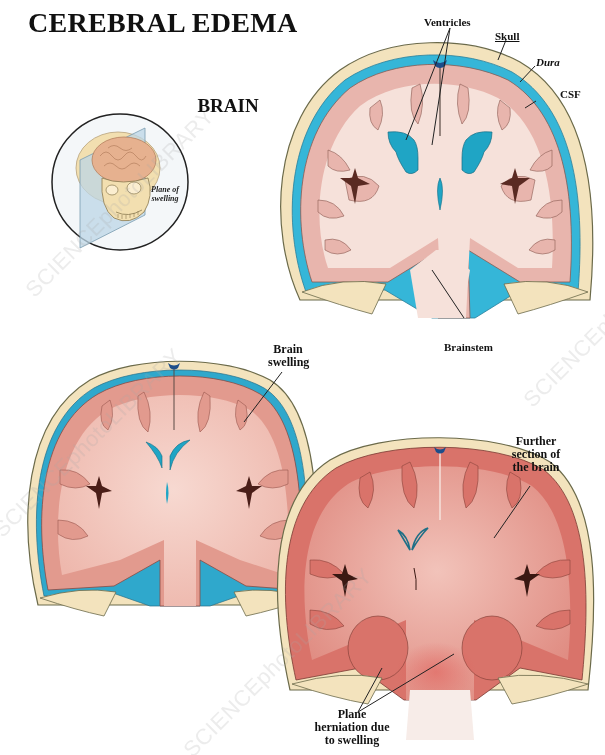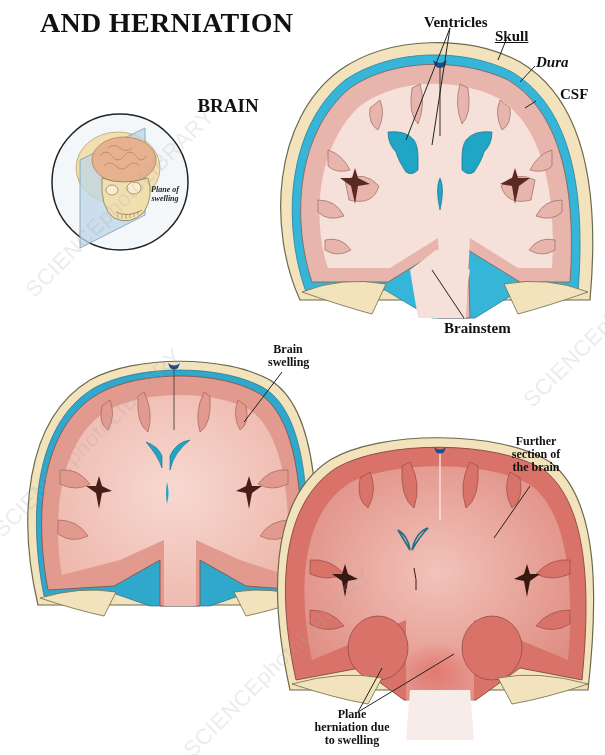--- a/index.html
+++ b/index.html
@@ -6,21 +6,21 @@
   body { width: 605px; height: 755px; position: relative; overflow: hidden;
          font-family: "Liberation Serif", "DejaVu Serif", serif; }
   .title { position: absolute; left: 28px; top: 8px; font-weight: bold; font-size: 28px;
            line-height: 30px; color: #111; letter-spacing: 0.3px; text-align: left; }
   .title .line2 { padding-left: 12px; display:block; }
   .title .line1 { display:block; }
   .subhead { position: absolute; left: 178px; top: 96px; font-weight: bold; font-size: 19px;
              line-height: 19px; color: #111; text-align: center; width: 100px; }
   .label { position: absolute; font-weight: bold; font-size: 12px; line-height: 13px;
            color: #111; text-align: center; white-space: nowrap; }
-  .label.small { font-size: 15px; }
+  .label.small { font-size: 11px; }
   .italic-label { position: absolute; font-weight: bold; font-style: italic; font-size: 8px;
                   line-height: 9px; color: #222; text-align: center; }
   svg.layer { position: absolute; left: 0; top: 0; }
   .wm { position: absolute; font-family: "Liberation Sans", sans-serif; font-size: 22px;
         color: rgba(170,170,170,0.22); transform: rotate(-45deg); white-space: nowrap;
         letter-spacing: 0.5px; pointer-events: none; }
 </style>
 </head>
 <body>
 
@@ -169,37 +169,37 @@
     </g>
   </g>
 </svg>
 
 <div class="wm" style="left:-8px; top:190px;">SCIENCEphotoLIBRARY</div>
 <div class="wm" style="left:490px; top:300px;">SCIENCEphotoLIBRARY</div>
 <div class="wm" style="left:150px; top:650px;">SCIENCEphotoLIBRARY</div>
 <div class="wm" style="left:-40px; top:430px;">SCIENCEphotoLIBRARY</div>
 
 <div class="title">
-  <span class="line2">AND HERNIATION</span>
+  <span class="line1">CEREBRAL EDEMA</span>
 </div>
 
 <div class="subhead">
   <div>BRAIN</div>
 </div>
 
 <div class="italic-label" style="left:145px; top:165px; width:40px;margin-top:20px;">
   <div>Plane of</div>
   <div>swelling</div>
 </div>
 
 <div class="label small" style="left:424px; top:16px;">Ventricles</div>
 <div class="label small" style="left:495px; top:30px;text-decoration:underline;">Skull</div>
 <div class="label small" style="left:536px; top:56px;font-style:italic;">Dura</div>
 <div class="label small" style="left:560px; top:88px;">CSF</div>
-<div class="label small" style="left:444px; top:322px;">Brainstem</div>
+<div class="label small" style="left:444px; top:341px;">Brainstem</div>
 
 <div class="label" style="left:268px; top:343px; width:40px;">
   <div>Brain</div>
   <div>swelling</div>
 </div>
 
 <div class="label" style="left:496px; top:435px; width:80px;">
   <div>Further</div>
   <div>section of</div>
   <div>the brain</div>

